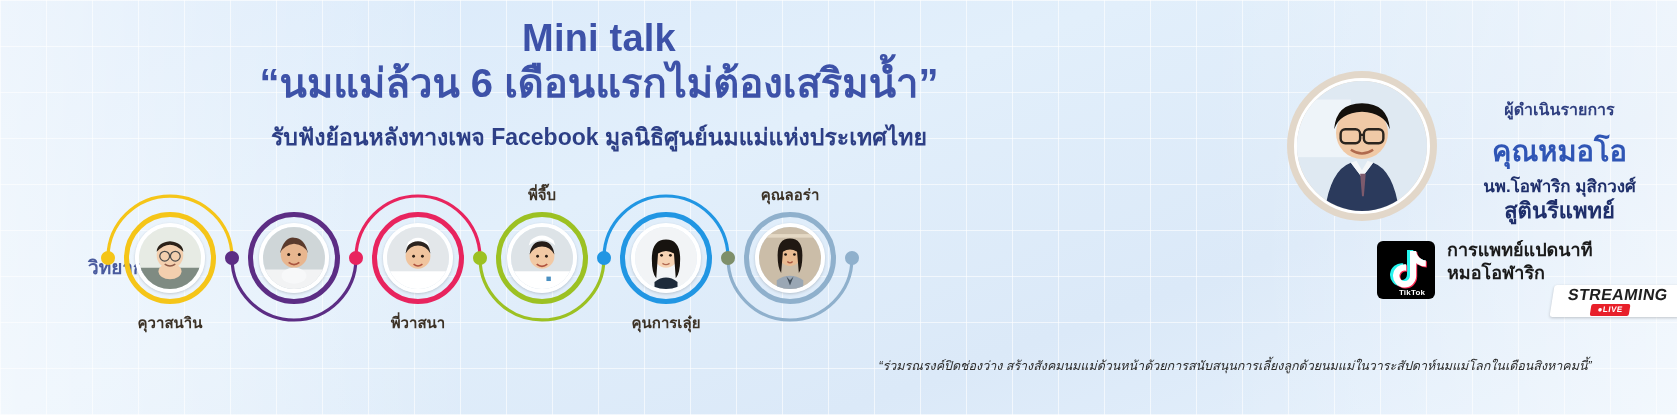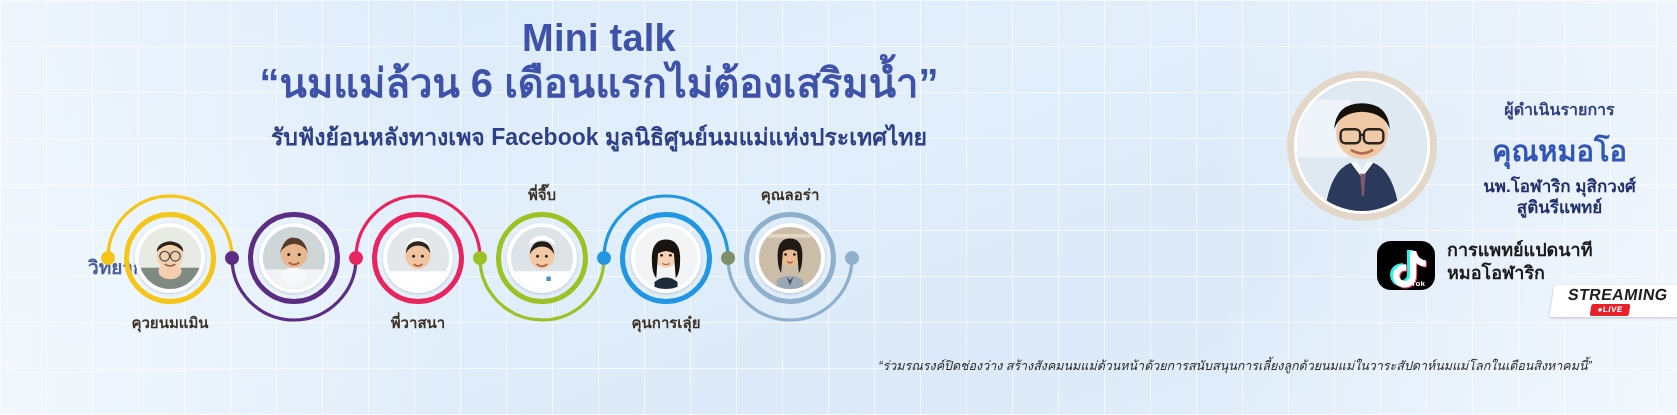--- a/index.html
+++ b/index.html
@@ -56,25 +56,25 @@
   #host{position:absolute;right:0;top:9px;width:520px;height:415px;text-decoration:underline;}
   #host-photo-wrap{
     position:absolute;left:130px;top:62px;width:150px;height:150px;border-radius:50%;
     background:#e2d7c9;padding:7px;box-sizing:border-box;
   }
   #host-photo{width:100%;height:100%;border-radius:50%;overflow:hidden;border:3px solid #fff;box-sizing:border-box;}
   #host-text{position:absolute;left:290px;top:88px;width:225px;text-align:center;}
   .h-role{font-size:16px;color:#2f3f80;font-weight:bold;}
   .h-name{font-size:29px;color:#2f55b5;font-weight:bold;margin-top:14px;line-height:1.1;}
   .h-full{font-size:17px;color:#1f2f6b;font-weight:bold;margin-top:8px;line-height:1.25;}
-  .h-spec{font-size:17px;color:#1f2f6b;font-weight:bold;line-height:1.25;}
+  .h-spec{font-size:22px;color:#1f2f6b;font-weight:bold;line-height:1.25;}
   
   #tiktok{position:absolute;left:5px;top:228px;width:520px;height:75px;}
   #tt-icon{
-    position:absolute;left:215px;top:4px;width:58px;height:49px;border-radius:14px;
+    position:absolute;left:215px;top:4px;width:58px;height:58px;border-radius:6px;
     background:#000;overflow:hidden;
   }
   #tt-label{
     position:absolute;left:6px;bottom:2px;width:58px;text-align:center;
     font-size:8px;color:#fff;font-weight:bold;letter-spacing:.2px;
   }
   #tt-text{position:absolute;left:285px;top:2px;font-size:18px;font-weight:bold;color:#1b1b1b;line-height:1.3;}
   #stream-badge{
     position:absolute;left:390px;top:48px;width:130px;height:32px;
     background:#fff;border-radius:3px;transform:skewX(-9deg);
@@ -139,21 +139,21 @@
         <rect y="46" width="70" height="24" fill="#7f8b82"></rect>
         <ellipse cx="35" cy="50" rx="13" ry="9" fill="#f3cfae"></ellipse>
         <circle cx="35" cy="32" r="15" fill="#f3cfae"></circle>
         <path d="M20 28 Q35 12 50 28 Q50 18 35 16 Q20 18 20 28Z" fill="#2b2118"></path>
         <circle cx="29" cy="33" r="5.5" fill="none" stroke="#4a4a4a" stroke-width="1.4"></circle>
         <circle cx="41" cy="33" r="5.5" fill="none" stroke="#4a4a4a" stroke-width="1.4"></circle>
         <line x1="34.5" y1="33" x2="35.5" y2="33" stroke="#4a4a4a" stroke-width="1.4"></line>
         <path d="M29 42 Q35 46 41 42" stroke="#8d5b48" stroke-width="1.6" fill="none"></path>
       </svg>
     </div>
-    <div class="sp-name" style="left:105px;top:125px;width:130px;">คุวยนมแมิน</div>
+    <div class="sp-name" style="left:105px;top:125px;width:130px;">คุวาสนาิน</div>
 
     <div class="ring" style="left:248px;top:26px;border-width:5px;border-color:#5c2d84;"></div>
     <div class="node" style="left:259px;top:37px;">
       <svg class="face" viewBox="0 0 70 70">
         <rect width="70" height="70" fill="#cfd6d8"></rect>
         <rect y="48" width="70" height="22" fill="#f2f3f4"></rect>
         <circle cx="35" cy="31" r="15" fill="#e8b68f"></circle>
         <path d="M19 30 Q24 11 35 12 Q47 12 51 30 Q47 20 35 19 Q24 20 19 30Z" fill="#5a3a2c"></path>
         <circle cx="29" cy="31" r="1.7" fill="#2b1d14"></circle>
         <circle cx="41" cy="31" r="1.7" fill="#2b1d14"></circle>

